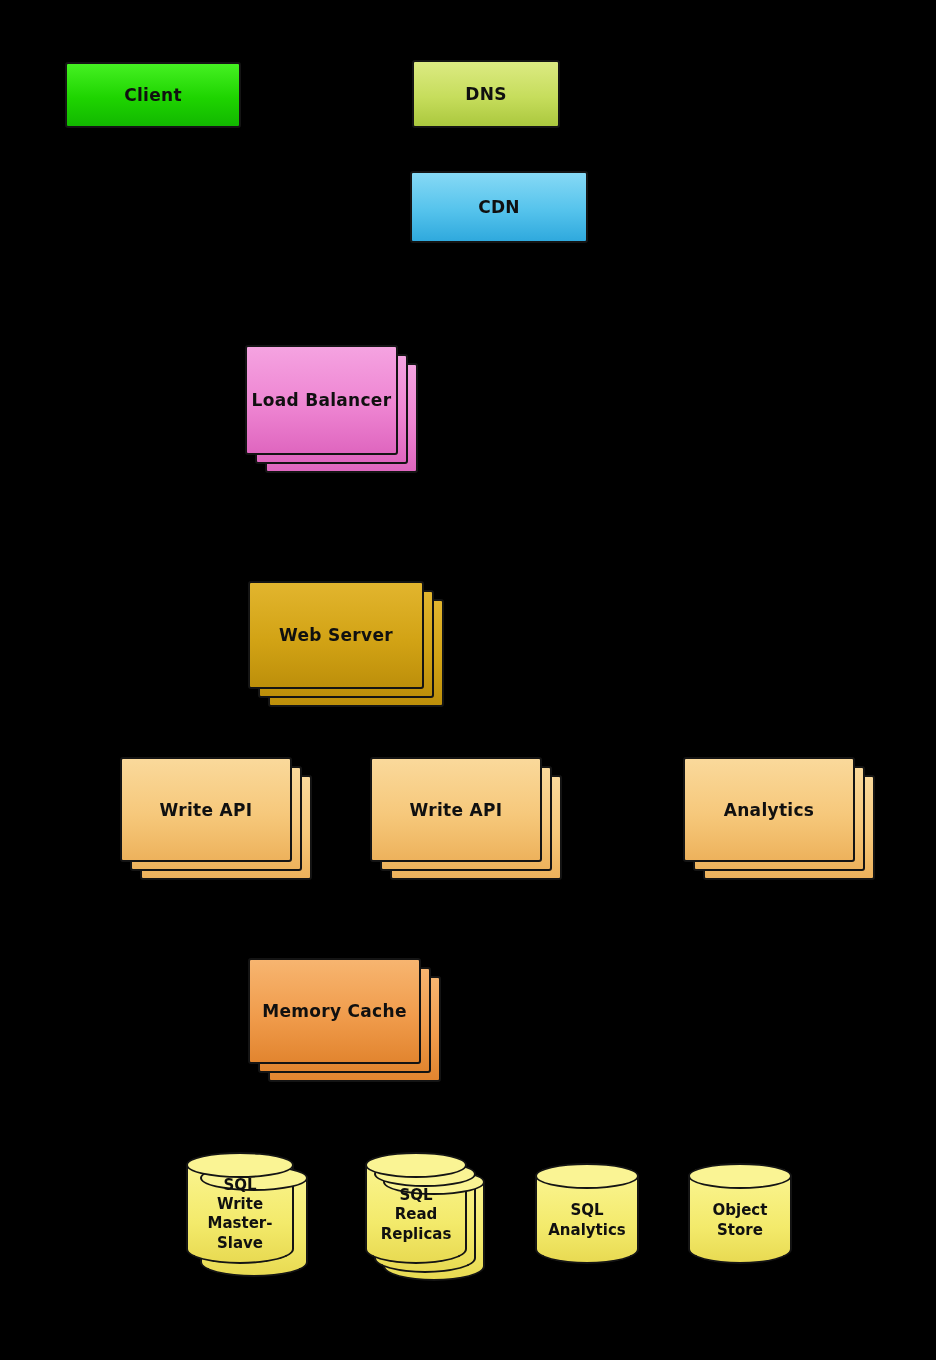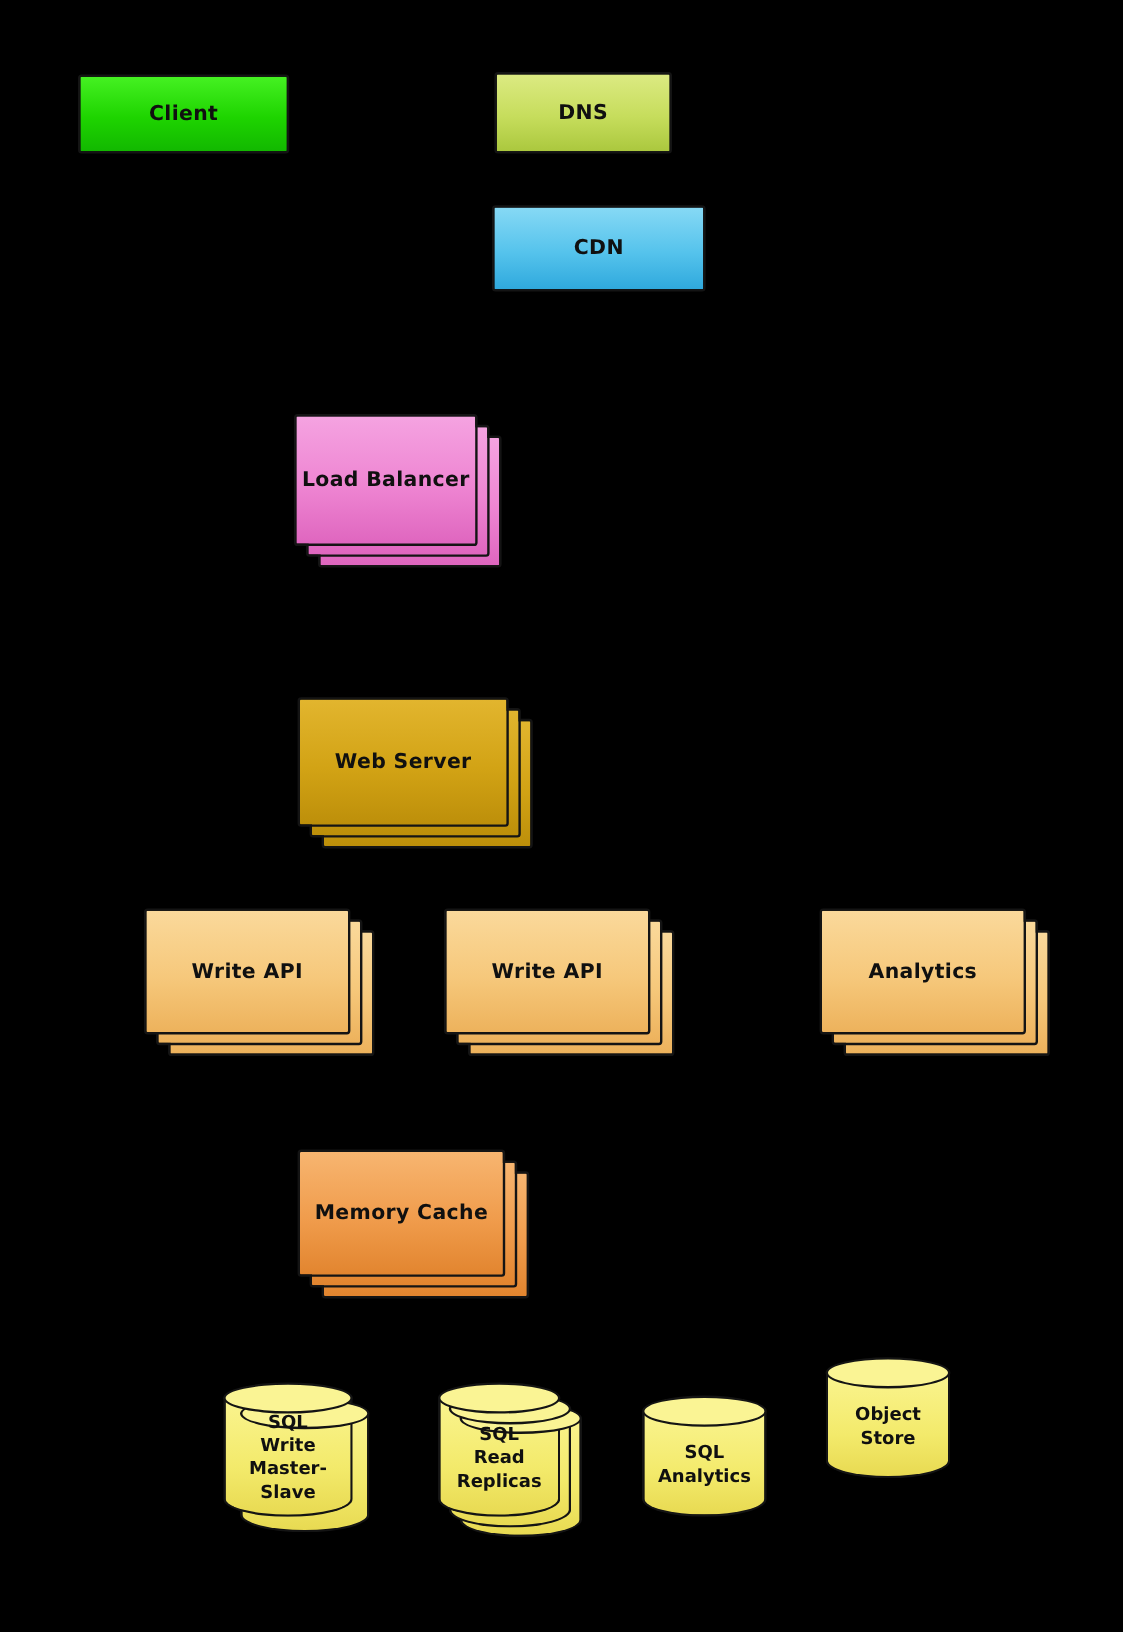--- a/index.html
+++ b/index.html
@@ -178,21 +178,21 @@
 
   <div class="node" style="left:535px; top:1163px; width:104px; height:101px;">
     <div class="cyl">
       <div class="cyl-body"></div>
       <div class="cyl-top"></div>
       <div class="cyl-label center">SQL
 Analytics</div>
     </div>
   </div>
 
-  <div class="node" style="left:688px; top:1131px; width:104px; height:101px;">
+  <div class="node" style="left:688px; top:1163px; width:104px; height:101px;">
     <div class="cyl">
       <div class="cyl-body"></div>
       <div class="cyl-top"></div>
       <div class="cyl-label center">Object
 Store</div>
     </div>
   </div>
 
 </div>
 

